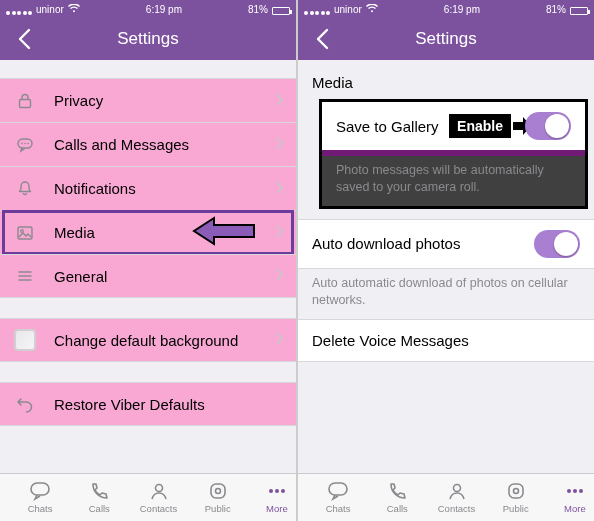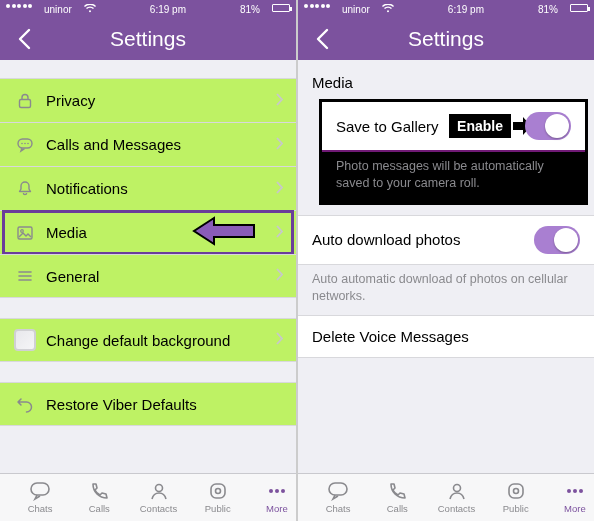--- a/index.html
+++ b/index.html
@@ -25,21 +25,21 @@
   .status {
     background: #7c529e;
     color: #fff;
     height: 18px;
     display: flex;
     align-items: center;
     font-size: 10px;
     padding: 0 6px;
     justify-content: space-between;
   }
-  .status .sb-left, .status .sb-right { display: flex; align-items: flex-start; gap: 12px; }
+  .status .sb-left, .status .sb-right { display: flex; align-items: flex-end; gap: 4px; }
   .dots { display: inline-flex; gap: 1.5px; }
   .dots span { width:4px; height:4px; border-radius:50%; background:#fff; display:inline-block;}
   .battery {
     display:inline-flex; align-items:center; gap:2px;
   }
   .bat-body {
     width:18px; height:8px; border:1px solid #fff; border-radius:1px; position:relative;
   }
   .bat-body::after{content:"";position:absolute;right:-3px;top:2px;width:2px;height:4px;background:#fff;}
   .bat-fill{height:100%;background:#fff;}
@@ -50,53 +50,54 @@
     height: 42px;
     display: flex;
     align-items: center;
     justify-content: center;
     position: relative;
   }
   .nav .back {
     position: absolute; left: 6px; top: 0; bottom:0; width: 36px;
     display:flex;align-items:center;justify-content:center;
   }
-  .nav-title { font-size: 21px; font-weight: 400; }
+  .nav-title { font-size: 17px; font-weight: 400; }
   
   .group { margin-top: 18px; }
   .group + .group { margin-top: 20px; }
   .row {
-    background: #bef264;
+    background: #f9a8d4;
     height: 44px;
     display: flex;
     align-items: center;
     padding: 0 12px;
     border-top: 1px solid #d8d8dc;
     position: relative;
+    gap: 8px;
   }
   .row:last-child { border-bottom: 1px solid #d8d8dc; }
   .row .ic { width: 26px; display:flex; align-items:center; justify-content:center; color:#8a8a8e;}
   .row .label { flex:1; font-size: 15px; color:#000; padding-left: 8px;}
   .row .chev { color:#c7c7cc; }
   .highlight-box {
     position:absolute; left:2px; right:2px; top:-1px; bottom:-1px;
     border:3px solid #6a3d9a; pointer-events:none;
   }
   
   .big-arrow-l {
     position:absolute; right:40px; top:50%; transform:translateY(-50%);
   }
   
   .section-head {
     font-size: 15px; color:#000; padding: 14px 14px 6px;
   }
   .desc {
     font-size: 12.5px; color: #8a8a8e; padding: 6px 14px 10px; line-height:1.35;
-    background:#000000;
-    border-top:2px solid #701a75;
+    background:#404040;
+    border-top:6px solid #701a75;
   }
   .media-block {
     background:#fff;
     border-top:1px solid #d8d8dc;
     border-bottom:1px solid #d8d8dc;
   }
   .setting-row {
     display:flex; align-items:center; padding: 10px 14px; position:relative;
     min-height:44px;
   }

